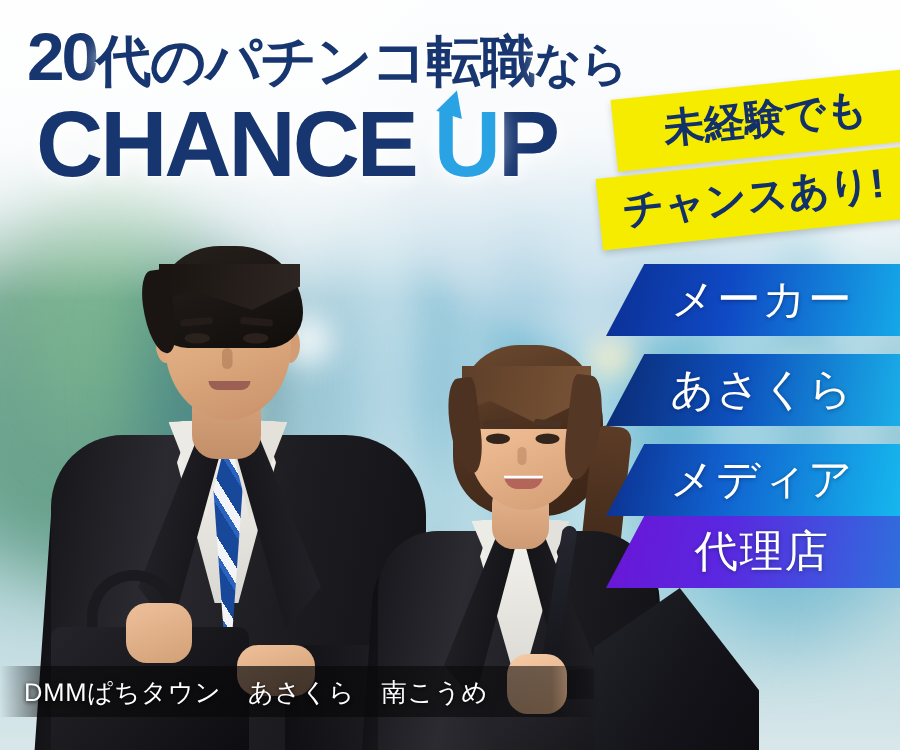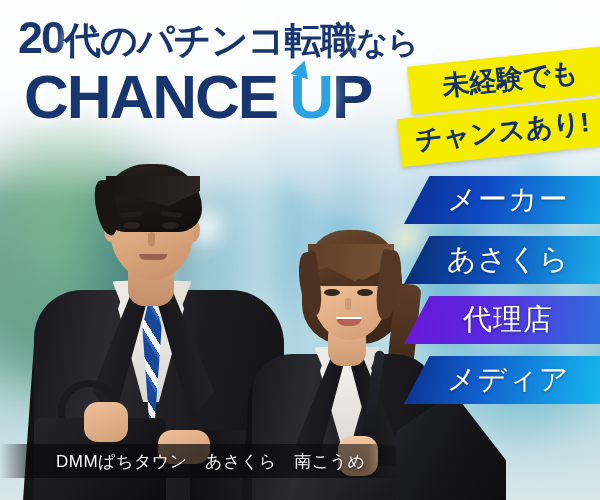--- a/index.html
+++ b/index.html
@@ -238,21 +238,21 @@
   .cat.c4{background:linear-gradient(100deg,#6a16d6 0%,#5a27e0 40%,#2f6fdd 100%);}
   .cat.c5{background:linear-gradient(100deg,#0c2f8e 0%,#1061cf 40%,#16b7ee 100%);margin-bottom:0;}
 
   
   .caption{
     position:absolute;left:0;bottom:22px;width:400px;height:34px;z-index:10;
     background:linear-gradient(90deg,rgba(8,8,10,.0) 0%,rgba(8,8,10,.62) 8%,rgba(8,8,10,.7) 50%,rgba(8,8,10,.55) 92%,rgba(8,8,10,0) 100%);
     display:flex;align-items:center;
   }
   .caption span{
-    color:#fff;font-size:17px;margin-left:56px;white-space:nowrap;letter-spacing:.5px;
+    color:#fff;font-size:17px;margin-left:16px;white-space:nowrap;letter-spacing:.5px;
     text-shadow:0 1px 3px rgba(0,0,0,.8);
   }
 </style>
 </head>
 <body>
 
 <div id="banner">
 
   <div class="bg">
     <div class="bg-base"></div>
@@ -350,26 +350,26 @@
     <div class="badge-bar b-2">チャンスあり!</div>
   </div>
 
   <div class="cats">
     <div class="cat c1">
         <span>メーカー</span>
       </div>
     <div class="cat c3">
         <span>あさくら</span>
       </div>
+    <div class="cat c5">
+        <span>メディア</span>
+      </div>
     <div class="cat c4">
         <span>代理店</span>
       </div>
-    <div class="cat c5">
-        <span>メディア</span>
-      </div>
   </div>
 
   <div class="shoulder-overlap"></div>
 
   <div class="caption">
     <span>DMMぱちタウン　あさくら　南こうめ</span>
   </div>
 
 </div>
 

